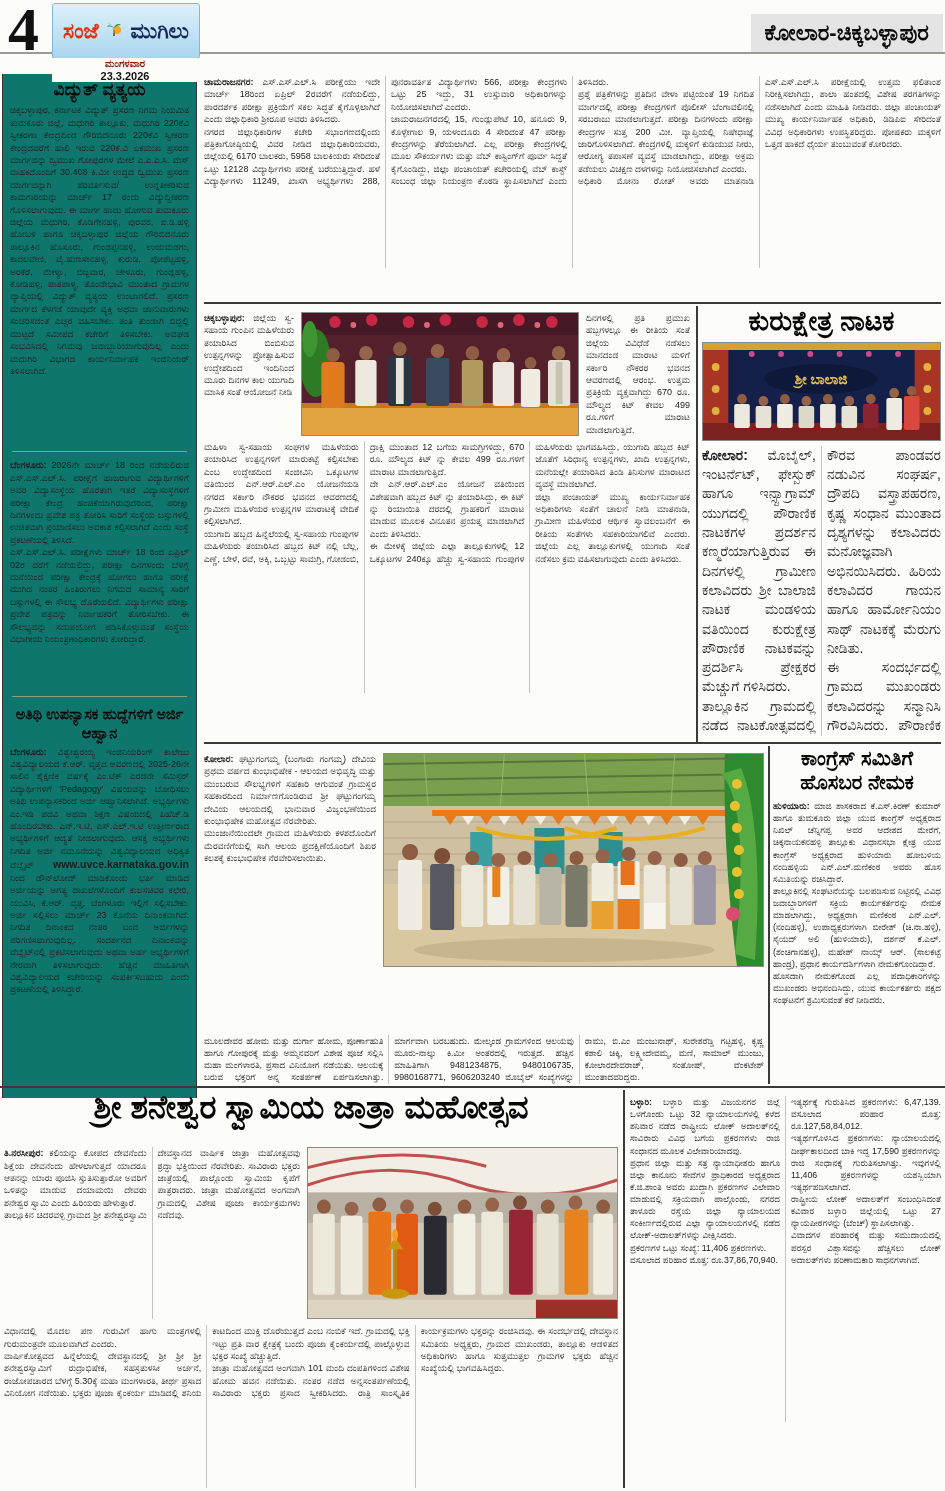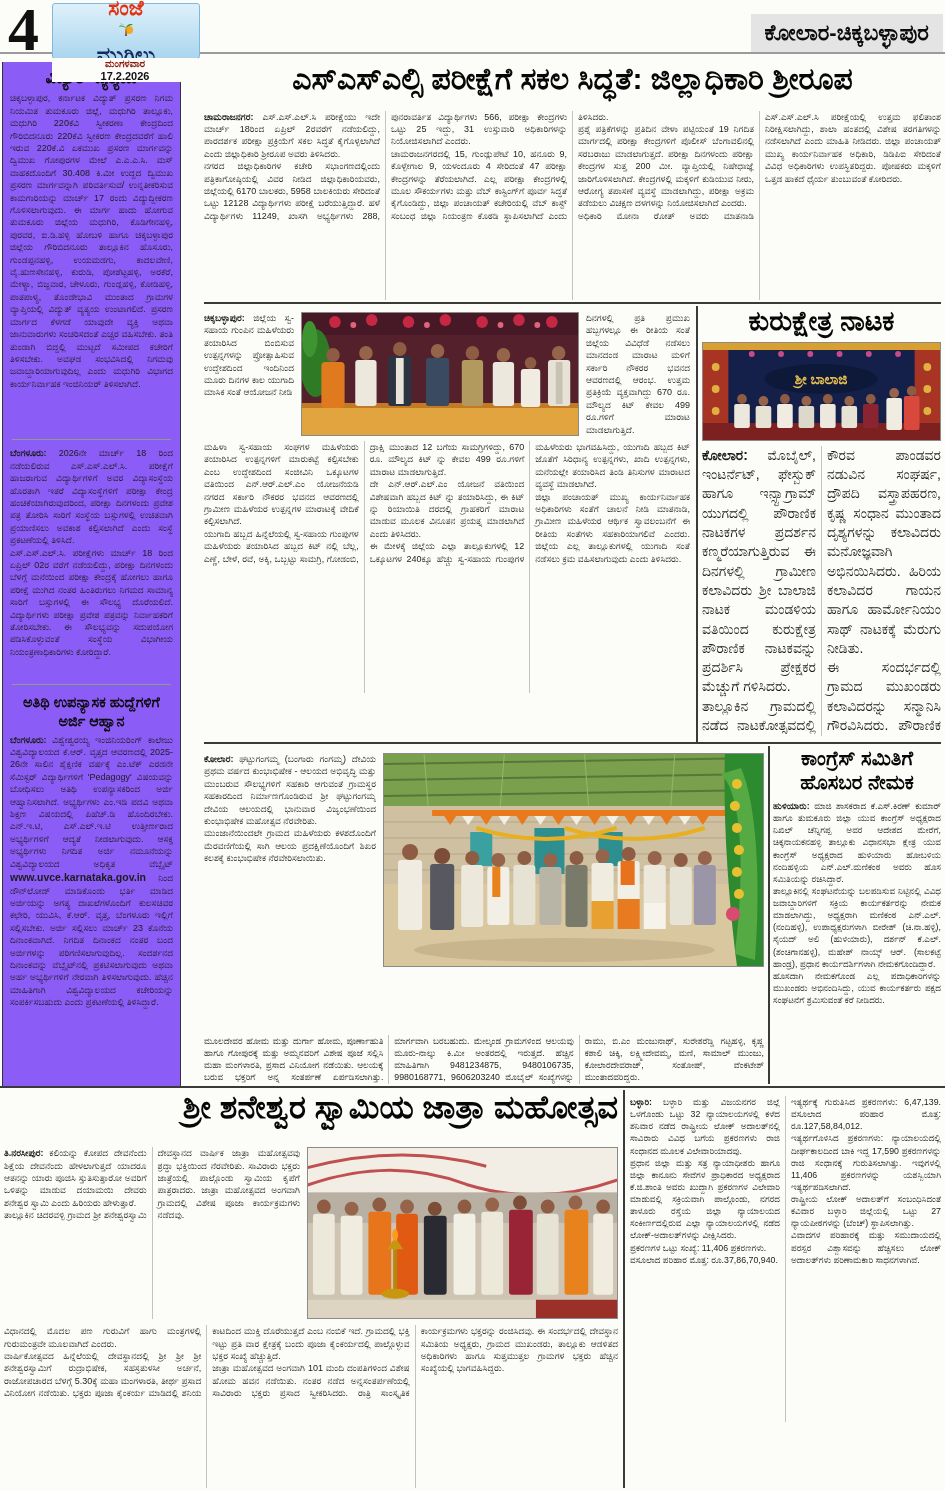--- a/index.html
+++ b/index.html
@@ -4,33 +4,33 @@
 <style>
   html,body{margin:0;padding:0;background:#d8d8d8;}
   #sheet{position:relative;width:945px;height:1491px;margin:0 auto;background:#fcfcf9;
          font-family:"Liberation Sans","DejaVu Sans",sans-serif;color:#161616;overflow:hidden;}
   
   .pagenum{position:absolute;left:8px;top:-6px;width:44px;font-family:"Liberation Serif","DejaVu Serif",serif;
            font-size:62px;font-weight:bold;color:#111;}
   .grayrule{position:absolute;left:0;top:52px;width:945px;height:2px;background:#9a9a9a;}
   .masthead{position:absolute;left:52px;top:3px;width:146px;height:54px;z-index:2;
             background:linear-gradient(#dff0fb,#a9d6ee);border:1px solid #7fb8d8;border-radius:3px;
-            display:flex;align-items:center;justify-content:center;gap:2px;flex-direction:column;}
+            display:flex;align-items:center;justify-content:center;gap:8px;}
   .mast-red{color:#e23210;font-weight:bold;font-size:21px;}
   .mast-dark{color:#15295c;font-weight:bold;font-size:21px;}
   .mast-sub{position:absolute;left:52px;top:58px;width:146px;text-align:center;line-height:1.15;z-index:2;background:#fcfcf9;}
   .mast-day{font-size:10px;font-weight:bold;color:#8b1a0e;}
   .mast-date{font-size:11px;font-weight:bold;color:#111;}
   .edition{position:absolute;right:2px;top:14px;height:38px;padding:0 14px;background:#e4e4e4;
            display:flex;align-items:center;font-weight:bold;font-size:22px;color:#0c0c0c;z-index:2;}
   
   .vrule{position:absolute;width:1.5px;background:#3a3a3a;}
   .hrule{position:absolute;height:1.5px;background:#3a3a3a;}
   
-  .sidebar{position:absolute;left:2px;top:62px;width:179px;height:1024px;background:#8b5cf6;
+  .sidebar{position:absolute;left:2px;top:74px;width:195px;height:1024px;background:#0f766e;
            border-left:1.5px solid #333;border-right:1.5px solid #333;box-sizing:border-box;
            padding:4px 7px;overflow:hidden;}
   .sidebar h2{margin:2px 0 4px 0;text-align:center;font-size:17px;line-height:1.2;color:#0a0a0a;}
   .sidebar h3{margin:8px 0 4px 0;text-align:center;font-size:14.5px;line-height:1.25;color:#0a0a0a;}
   .sb-sep{height:1px;background:#8aa07e;margin:7px 2px;}
   .body{font-size:9px;line-height:1.38;text-align:justify;white-space:pre-line;color:#1c1c1c;}
   .body b{font-weight:bold;}
   .site{font-size:10.5px;}
   
   .art{position:absolute;overflow:hidden;}
@@ -53,37 +53,36 @@
           <circle cx="11" cy="8" r="4" fill="#f5a623"></circle>
           <path d="M7 14 L8 6 L9 14 Z" fill="#7a4a22"></path>
           <path d="M8 6 C5 3 2 3 1 5 C4 4 6 5 8 6 Z" fill="#2e8b2e"></path>
           <path d="M8 6 C9 2 13 1 15 3 C12 3 10 4 8 6 Z" fill="#2e8b2e"></path>
           <path d="M8 6 C6 2 3 1 2 2 C5 2 7 4 8 6 Z" fill="#3aa03a"></path>
         </svg></span>
     <span class="mast-dark">ಮುಗಿಲು</span>
   </div>
   <div class="mast-sub">
     <div class="mast-day">ಮಂಗಳವಾರ</div>
-    <div class="mast-date">17.2.2026</div>
+    <div class="mast-date">23.3.2026</div>
   </div>
   <div class="edition">ಕೋಲಾರ-ಚಿಕ್ಕಬಳ್ಳಾಪುರ</div>
 
   <div class="sidebar">
     <h2>ವಿದ್ಯುತ್ ವ್ಯತ್ಯಯ</h2>
     <div class="body" style="height:340px;overflow:hidden;">ಚಿಕ್ಕಬಳ್ಳಾಪುರ, ಕರ್ನಾಟಕ ವಿದ್ಯುತ್ ಪ್ರಸರಣ ನಿಗಮ ನಿಯಮಿತ ತುಮಕೂರು ಜಿಲ್ಲೆ, ಮಧುಗಿರಿ ತಾಲ್ಲೂಕು, ಮಧುಗಿರಿ 220ಕೆವಿ ಸ್ವೀಕರಣಾ ಕೇಂದ್ರದಿಂದ ಗೌರಿಬಿದನೂರು 220ಕೆವಿ ಸ್ವೀಕರಣ ಕೇಂದ್ರದವರೆಗೆ ಹಾಲಿ ಇರುವ 220ಕೆ.ವಿ ಏಕಮುಖ ಪ್ರಸರಣ ಮಾರ್ಗವನ್ನು ದ್ವಿಮುಖ ಗೋಪುರಗಳ ಮೇಲೆ ಎ.ಎ.ಎ.ಸಿ. ಮಸ್ ವಾಹಕದೊಂದಿಗೆ 30.408 ಕಿ.ಮೀ ಉದ್ದದ ದ್ವಿಮುಖ ಪ್ರಸರಣ ಮಾರ್ಗವನ್ನಾಗಿ ಪರಿವರ್ತಿಸುವ/ ಉನ್ನತೀಕರಿಸುವ ಕಾಮಗಾರಿಯನ್ನು ಮಾರ್ಚ್ 17 ರಂದು ವಿದ್ಯುದ್ದೀಕರಣ ಗೊಳಿಸಲಾಗುವುದು. ಈ ಮಾರ್ಗ ಹಾದು ಹೋಗುವ ತುಮಕೂರು ಜಿಲ್ಲೆಯ ಮಧುಗಿರಿ, ಕೊಡಿಗೇನಹಳ್ಳಿ, ಪುರವರ, ಐ.ಡಿ.ಹಳ್ಳಿ ಹೋಬಳಿ ಹಾಗೂ ಚಿಕ್ಕಬಳ್ಳಾಪುರ ಜಿಲ್ಲೆಯ ಗೌರಿಬಿದನೂರು ತಾಲ್ಲೂಕಿನ ಹೊಸೂರು, ಗುಂಡಪ್ಪನಹಳ್ಳಿ, ಉಯಮಡಗು, ಕಾದಲವೇಣಿ, ವೈ.ಹುಣಸೇನಹಳ್ಳಿ, ಕುರುಡಿ, ಪೋಶೆಟ್ಟಹಳ್ಳಿ, ಅರಕೆರೆ, ಮೇಳ್ಯಾ, ಬಿಜ್ಜವಾರ, ಚೇಳೂರು, ಗುಂಡ್ಲಹಳ್ಳಿ, ಕೋಡಿಹಳ್ಳಿ, ಪಾತಪಾಳ್ಯ, ತೊಂಡೇಭಾವಿ ಮುಂತಾದ ಗ್ರಾಮಗಳ ವ್ಯಾಪ್ತಿಯಲ್ಲಿ ವಿದ್ಯುತ್ ವ್ಯತ್ಯಯ ಉಂಟಾಗಲಿದೆ. ಪ್ರಸರಣ ಮಾರ್ಗದ ಕೆಳಗಡೆ ಯಾವುದೇ ವ್ಯಕ್ತಿ ಅಥವಾ ಜಾನುವಾರುಗಳು ಸಂಚರಿಸದಂತೆ ಎಚ್ಚರ ವಹಿಸಬೇಕು. ತಂತಿ ತುಂಡಾಗಿ ಬಿದ್ದಲ್ಲಿ ಮುಟ್ಟದೆ ಸಮೀಪದ ಕಚೇರಿಗೆ ತಿಳಿಸಬೇಕು. ಅವಘಡ ಸಂಭವಿಸಿದಲ್ಲಿ ನಿಗಮವು ಜವಾಬ್ದಾರಿಯಾಗುವುದಿಲ್ಲ ಎಂದು ಮಧುಗಿರಿ ವಿಭಾಗದ ಕಾರ್ಯನಿರ್ವಾಹಕ ಇಂಜಿನಿಯರ್ ತಿಳಿಸಲಾಗಿದೆ.</div>
     <div class="sb-sep"></div>
     <div class="body" style="height:230px;overflow:hidden;"><b>ಬೆಂಗಳೂರು: </b><span>2026ನೇ ಮಾರ್ಚ್ 18 ರಿಂದ ನಡೆಯಲಿರುವ ಎಸ್.ಎಸ್.ಎಲ್.ಸಿ. ಪರೀಕ್ಷೆಗೆ ಹಾಜರಾಗುವ ವಿದ್ಯಾರ್ಥಿಗಳಿಗೆ ಅವರ ವಿದ್ಯಾಸಂಸ್ಥೆಯ ಹೊರತಾಗಿ ಇತರೆ ವಿದ್ಯಾಸಂಸ್ಥೆಗಳಿಗೆ ಪರೀಕ್ಷಾ ಕೇಂದ್ರ ಹಂಚಿಕೆಯಾಗಿರುವುದರಿಂದ, ಪರೀಕ್ಷಾ ದಿನಗಳಂದು ಪ್ರವೇಶ ಪತ್ರ ತೋರಿಸಿ ಸಾರಿಗೆ ಸಂಸ್ಥೆಯ ಬಸ್ಸುಗಳಲ್ಲಿ ಉಚಿತವಾಗಿ ಪ್ರಯಾಣಿಸಲು ಅವಕಾಶ ಕಲ್ಪಿಸಲಾಗಿದೆ ಎಂದು ಸಂಸ್ಥೆ ಪ್ರಕಟಣೆಯಲ್ಲಿ ತಿಳಿಸಿದೆ.
 ಎಸ್.ಎಸ್.ಎಲ್.ಸಿ. ಪರೀಕ್ಷೆಗಳು ಮಾರ್ಚ್ 18 ರಿಂದ ಏಪ್ರಿಲ್ 02ರ ವರೆಗೆ ನಡೆಯಲಿದ್ದು, ಪರೀಕ್ಷಾ ದಿನಗಳಂದು ಬೆಳಗ್ಗೆ ಮನೆಯಿಂದ ಪರೀಕ್ಷಾ ಕೇಂದ್ರಕ್ಕೆ ಹೋಗಲು ಹಾಗೂ ಪರೀಕ್ಷೆ ಮುಗಿದ ನಂತರ ಹಿಂತಿರುಗಲು ನಿಗಮದ ಸಾಮಾನ್ಯ ಸಾರಿಗೆ ಬಸ್ಸುಗಳಲ್ಲಿ ಈ ಸೌಲಭ್ಯ ದೊರೆಯಲಿದೆ. ವಿದ್ಯಾರ್ಥಿಗಳು ಪರೀಕ್ಷಾ ಪ್ರವೇಶ ಪತ್ರವನ್ನು ನಿರ್ವಾಹಕರಿಗೆ ತೋರಿಸಬೇಕು. ಈ ಸೌಲಭ್ಯವನ್ನು ಸದುಪಯೋಗ ಪಡಿಸಿಕೊಳ್ಳುವಂತೆ ಸಂಸ್ಥೆಯ ವಿಭಾಗೀಯ ನಿಯಂತ್ರಣಾಧಿಕಾರಿಗಳು ಕೋರಿದ್ದಾರೆ.</span></div>
     <div class="sb-sep"></div>
     <h3>ಅತಿಥಿ ಉಪನ್ಯಾಸಕ ಹುದ್ದೆಗಳಿಗೆ ಅರ್ಜಿ ಆಹ್ವಾನ</h3>
     <div class="body" style="height:330px;overflow:hidden;"><b>ಬೆಂಗಳೂರು: </b><span>ವಿಶ್ವೇಶ್ವರಯ್ಯ ಇಂಜಿನಿಯರಿಂಗ್ ಕಾಲೇಜು ವಿಶ್ವವಿದ್ಯಾಲಯದ ಕೆ.ಆರ್. ವೃತ್ತದ ಆವರಣದಲ್ಲಿ 2025-26ನೇ ಸಾಲಿನ ಶೈಕ್ಷಣಿಕ ವರ್ಷಕ್ಕೆ ಎಂ.ಟೆಕ್ ಎರಡನೇ ಸೆಮಿಸ್ಟರ್ ವಿದ್ಯಾರ್ಥಿಗಳಿಗೆ 'Pedagogy' ವಿಷಯವನ್ನು ಬೋಧಿಸಲು ಅತಿಥಿ ಉಪನ್ಯಾಸಕರಿಂದ ಅರ್ಜಿ ಆಹ್ವಾನಿಸಲಾಗಿದೆ. ಅಭ್ಯರ್ಥಿಗಳು ಎಂ.ಇಡಿ ಪದವಿ ಅಥವಾ ಶಿಕ್ಷಣ ವಿಷಯದಲ್ಲಿ ಪಿಹೆಚ್.ಡಿ ಹೊಂದಿರಬೇಕು. ಎನ್.ಇ.ಟಿ, ಎಸ್.ಎಲ್.ಇ.ಟಿ ಉತ್ತೀರ್ಣರಾದ ಅಭ್ಯರ್ಥಿಗಳಿಗೆ ಆದ್ಯತೆ ನೀಡಲಾಗುವುದು. ಆಸಕ್ತ ಅಭ್ಯರ್ಥಿಗಳು ನಿಗದಿತ ಅರ್ಜಿ ನಮೂನೆಯನ್ನು ವಿಶ್ವವಿದ್ಯಾಲಯದ ಅಧಿಕೃತ ವೆಬ್ಸೈಟ್ </span><b class="site">www.uvce.karnataka.gov.in</b><span> ನಿಂದ ಡೌನ್‌ಲೋಡ್ ಮಾಡಿಕೊಂಡು ಭರ್ತಿ ಮಾಡಿದ ಅರ್ಜಿಯನ್ನು ಅಗತ್ಯ ದಾಖಲೆಗಳೊಂದಿಗೆ ಕುಲಸಚಿವರ ಕಛೇರಿ, ಯುವಿಸಿ, ಕೆ.ಆರ್. ವೃತ್ತ, ಬೆಂಗಳೂರು ಇಲ್ಲಿಗೆ ಸಲ್ಲಿಸಬೇಕು. ಅರ್ಜಿ ಸಲ್ಲಿಸಲು ಮಾರ್ಚ್ 23 ಕೊನೆಯ ದಿನಾಂಕವಾಗಿದೆ. ನಿಗದಿತ ದಿನಾಂಕದ ನಂತರ ಬಂದ ಅರ್ಜಿಗಳನ್ನು ಪರಿಗಣಿಸಲಾಗುವುದಿಲ್ಲ. ಸಂದರ್ಶನದ ದಿನಾಂಕವನ್ನು ವೆಬ್ಸೈಟ್‌ನಲ್ಲಿ ಪ್ರಕಟಿಸಲಾಗುವುದು ಅಥವಾ ಅರ್ಹ ಅಭ್ಯರ್ಥಿಗಳಿಗೆ ನೇರವಾಗಿ ತಿಳಿಸಲಾಗುವುದು. ಹೆಚ್ಚಿನ ಮಾಹಿತಿಗಾಗಿ ವಿಶ್ವವಿದ್ಯಾಲಯದ ಕಚೇರಿಯನ್ನು ಸಂಪರ್ಕಿಸಬಹುದು ಎಂದು ಪ್ರಕಟಣೆಯಲ್ಲಿ ತಿಳಿಸಿದ್ದಾರೆ.</span></div>
   </div>
 
   <div class="art" style="left:204px;top:62px;width:737px;height:238px;">
-    <h2 style="font-size:30px;text-align:center;line-height:1.15;">ಎಸ್ಎಸ್ಎಲ್ಸಿ ಪರೀಕ್ಷೆಗೆ ಸಕಲ ಸಿದ್ಧತೆ: ಜಿಲ್ಲಾಧಿಕಾರಿ ಶ್ರೀರೂಪ</h2>
     <div class="body cols" style="column-count:4;height:192px;margin-top:14px;"><b>ಚಾಮರಾಜನಗರ: </b><span>ಎಸ್.ಎಸ್.ಎಲ್.ಸಿ ಪರೀಕ್ಷೆಯು ಇದೇ ಮಾರ್ಚ್ 18ರಿಂದ ಏಪ್ರಿಲ್ 2ರವರೆಗೆ ನಡೆಯಲಿದ್ದು, ಪಾರದರ್ಶಕ ಪರೀಕ್ಷಾ ಪ್ರಕ್ರಿಯೆಗೆ ಸಕಲ ಸಿದ್ಧತೆ ಕೈಗೊಳ್ಳಲಾಗಿದೆ ಎಂದು ಜಿಲ್ಲಾಧಿಕಾರಿ ಶ್ರೀರೂಪ ಅವರು ತಿಳಿಸಿದರು.
 ನಗರದ ಜಿಲ್ಲಾಧಿಕಾರಿಗಳ ಕಚೇರಿ ಸಭಾಂಗಣದಲ್ಲಿಂದು ಪತ್ರಿಕಾಗೋಷ್ಠಿಯಲ್ಲಿ ವಿವರ ನೀಡಿದ ಜಿಲ್ಲಾಧಿಕಾರಿಯವರು, ಜಿಲ್ಲೆಯಲ್ಲಿ 6170 ಬಾಲಕರು, 5958 ಬಾಲಕಿಯರು ಸೇರಿದಂತೆ ಒಟ್ಟು 12128 ವಿದ್ಯಾರ್ಥಿಗಳು ಪರೀಕ್ಷೆ ಬರೆಯುತ್ತಿದ್ದಾರೆ. ಹಳೆ ವಿದ್ಯಾರ್ಥಿಗಳು 11249, ಖಾಸಗಿ ಅಭ್ಯರ್ಥಿಗಳು 288, ಪುನರಾವರ್ತಿತ ವಿದ್ಯಾರ್ಥಿಗಳು 566, ಪರೀಕ್ಷಾ ಕೇಂದ್ರಗಳು ಒಟ್ಟು 25 ಇದ್ದು, 31 ಉಸ್ತುವಾರಿ ಅಧಿಕಾರಿಗಳನ್ನು ನಿಯೋಜಿಸಲಾಗಿದೆ ಎಂದರು.
 ಚಾಮರಾಜನಗರದಲ್ಲಿ 15, ಗುಂಡ್ಲುಪೇಟೆ 10, ಹನೂರು 9, ಕೊಳ್ಳೇಗಾಲ 9, ಯಳಂದೂರು 4 ಸೇರಿದಂತೆ 47 ಪರೀಕ್ಷಾ ಕೇಂದ್ರಗಳನ್ನು ತೆರೆಯಲಾಗಿದೆ. ಎಲ್ಲ ಪರೀಕ್ಷಾ ಕೇಂದ್ರಗಳಲ್ಲಿ ಮೂಲ ಸೌಕರ್ಯಗಳು ಮತ್ತು ವೆಬ್ ಕಾಸ್ಟಿಂಗ್‌ಗೆ ಪೂರ್ವ ಸಿದ್ಧತೆ ಕೈಗೊಂಡಿದ್ದು, ಜಿಲ್ಲಾ ಪಂಚಾಯತ್ ಕಚೇರಿಯಲ್ಲಿ ವೆಬ್ ಕಾಸ್ಟ್ ಸಂಬಂಧ ಜಿಲ್ಲಾ ನಿಯಂತ್ರಣ ಕೊಠಡಿ ಸ್ಥಾಪಿಸಲಾಗಿದೆ ಎಂದು ತಿಳಿಸಿದರು.
 ಪ್ರಶ್ನೆ ಪತ್ರಿಕೆಗಳನ್ನು ಪ್ರತಿದಿನ ವೇಳಾ ಪಟ್ಟಿಯಂತೆ 19 ನಿಗದಿತ ಮಾರ್ಗದಲ್ಲಿ ಪರೀಕ್ಷಾ ಕೇಂದ್ರಗಳಿಗೆ ಪೊಲೀಸ್ ಬೆಂಗಾವಲಿನಲ್ಲಿ ಸರಬರಾಜು ಮಾಡಲಾಗುತ್ತದೆ. ಪರೀಕ್ಷಾ ದಿನಗಳಂದು ಪರೀಕ್ಷಾ ಕೇಂದ್ರಗಳ ಸುತ್ತ 200 ಮೀ. ವ್ಯಾಪ್ತಿಯಲ್ಲಿ ನಿಷೇಧಾಜ್ಞೆ ಜಾರಿಗೊಳಿಸಲಾಗಿದೆ. ಕೇಂದ್ರಗಳಲ್ಲಿ ಮಕ್ಕಳಿಗೆ ಕುಡಿಯುವ ನೀರು, ಆರೋಗ್ಯ ತಪಾಸಣೆ ವ್ಯವಸ್ಥೆ ಮಾಡಲಾಗಿದ್ದು, ಪರೀಕ್ಷಾ ಅಕ್ರಮ ತಡೆಯಲು ವಿಚಕ್ಷಣ ದಳಗಳನ್ನು ನಿಯೋಜಿಸಲಾಗಿದೆ ಎಂದರು.
 ಅಧಿಕಾರಿ ಮೋನಾ ರೋತ್ ಅವರು ಮಾತನಾಡಿ ಎಸ್.ಎಸ್.ಎಲ್.ಸಿ ಪರೀಕ್ಷೆಯಲ್ಲಿ ಉತ್ತಮ ಫಲಿತಾಂಶ ನಿರೀಕ್ಷಿಸಲಾಗಿದ್ದು, ಶಾಲಾ ಹಂತದಲ್ಲಿ ವಿಶೇಷ ತರಗತಿಗಳನ್ನು ನಡೆಸಲಾಗಿದೆ ಎಂದು ಮಾಹಿತಿ ನೀಡಿದರು. ಜಿಲ್ಲಾ ಪಂಚಾಯತ್ ಮುಖ್ಯ ಕಾರ್ಯನಿರ್ವಾಹಕ ಅಧಿಕಾರಿ, ಡಿಡಿಪಿಐ ಸೇರಿದಂತೆ ವಿವಿಧ ಅಧಿಕಾರಿಗಳು ಉಪಸ್ಥಿತರಿದ್ದರು. ಪೋಷಕರು ಮಕ್ಕಳಿಗೆ ಒತ್ತಡ ಹಾಕದೆ ಧೈರ್ಯ ತುಂಬುವಂತೆ ಕೋರಿದರು.</span></div>
   </div>
 
   <div class="hrule" style="left:204px;top:302px;width:737px;"></div>
   <div class="vrule" style="left:696px;top:306px;height:436px;"></div>
 
@@ -306,21 +305,21 @@
     <h2 style="font-size:20px;text-align:center;line-height:1.2;">ಕಾಂಗ್ರೆಸ್ ಸಮಿತಿಗೆ ಹೊಸಬರ ನೇಮಕ</h2>
     <div class="body" style="height:276px;margin-top:6px;overflow:hidden;font-size:8.8px;"><b>ಹುಳಿಯಾರು: </b><span>ಮಾಜಿ ಶಾಸಕರಾದ ಕೆ.ಎಸ್.ಕಿರಣ್ ಕುಮಾರ್ ಹಾಗೂ ತುಮಕೂರು ಜಿಲ್ಲಾ ಯುವ ಕಾಂಗ್ರೆಸ್ ಅಧ್ಯಕ್ಷರಾದ ನಿಖಿಲ್ ಚೆನ್ನಿಗಪ್ಪ ಅವರ ಆದೇಶದ ಮೇರೆಗೆ, ಚಿಕ್ಕನಾಯಕನಹಳ್ಳಿ ತಾಲ್ಲೂಕು ವಿಧಾನಸಭಾ ಕ್ಷೇತ್ರ ಯುವ ಕಾಂಗ್ರೆಸ್ ಅಧ್ಯಕ್ಷರಾದ ಹುಳಿಯಾರು ಹೋಬಳಿಯ ನಂದಿಹಳ್ಳಿಯ ಎನ್.ಎಲ್.ಮಣಿಕಂಠ ಅವರು ಹೊಸ ಸಮಿತಿಯನ್ನು ರಚಿಸಿದ್ದಾರೆ.
 ತಾಲ್ಲೂಕಿನಲ್ಲಿ ಸಂಘಟನೆಯನ್ನು ಬಲಪಡಿಸುವ ನಿಟ್ಟಿನಲ್ಲಿ ವಿವಿಧ ಜವಾಬ್ದಾರಿಗಳಿಗೆ ಸಕ್ರಿಯ ಕಾರ್ಯಕರ್ತರನ್ನು ನೇಮಕ ಮಾಡಲಾಗಿದ್ದು, ಅಧ್ಯಕ್ಷರಾಗಿ ಮಣಿಕಂಠ ಎನ್.ಎಲ್. (ನಂದಿಹಳ್ಳಿ), ಉಪಾಧ್ಯಕ್ಷರುಗಳಾಗಿ ಬೀರೇಶ್ (ಚಿ.ನಾ.ಹಳ್ಳಿ), ಸೈಯದ್ ಅಲಿ (ಹುಳಿಯಾರು), ದರ್ಶನ್ ಕೆ.ಎಲ್. (ಶಂಚಿಗಾನಹಳ್ಳಿ), ಮಹೇಶ್ ನಾಯ್ಕ್ ಆರ್. (ಸಾಲಕಟ್ಟೆ ಹಾಂಡ್ರ), ಪ್ರಧಾನ ಕಾರ್ಯದರ್ಶಿಗಳಾಗಿ ನೇಮಕಗೊಂಡಿದ್ದಾರೆ.
 ಹೊಸದಾಗಿ ನೇಮಕಗೊಂಡ ಎಲ್ಲ ಪದಾಧಿಕಾರಿಗಳನ್ನು ಮುಖಂಡರು ಅಭಿನಂದಿಸಿದ್ದು, ಯುವ ಕಾರ್ಯಕರ್ತರು ಪಕ್ಷದ ಸಂಘಟನೆಗೆ ಶ್ರಮಿಸುವಂತೆ ಕರೆ ನೀಡಿದರು.</span></div>
   </div>
 
   <div class="hrule" style="left:0;top:1086px;width:945px;height:2px;"></div>
   <div class="vrule" style="left:623px;top:1090px;height:398px;"></div>
 
   <div class="art" style="left:4px;top:1090px;width:614px;height:398px;">
-    <h2 style="font-size:32px;text-align:right;line-height:1.1;">ಶ್ರೀ ಶನೇಶ್ವರ ಸ್ವಾಮಿಯ ಜಾತ್ರಾ ಮಹೋತ್ಸವ</h2>
+    <h2 style="font-size:32px;text-align:center;line-height:1.1;">ಶ್ರೀ ಶನೇಶ್ವರ ಸ್ವಾಮಿಯ ಜಾತ್ರಾ ಮಹೋತ್ಸವ</h2>
     <div class="row" style="margin-top:22px;height:172px;">
       <div class="body cols" style="width:296px;column-count:2;overflow:hidden;"><b>ತಿ.ನರಸೀಪುರ: </b><span>ಕಲಿಯನ್ನು ಕೋಪದ ದೇವನೆಂದು ಶಿಕ್ಷೆಯ ದೇವನೆಂದು ಹೇಳಲಾಗುತ್ತದೆ ಯಾದರೂ ಆತನನ್ನು ಯಾರು ಪೂಜಿಸಿ ಸ್ತುತಿಸುತ್ತಾರೋ ಅವರಿಗೆ ಒಳಿತನ್ನು ಮಾಡುವ ದಯಾಮಯಿ ದೇವರು ಶನೇಶ್ವರ ಸ್ವಾಮಿ ಎಂದು ಹಿರಿಯರು ಹೇಳುತ್ತಾರೆ.
 ತಾಲ್ಲೂಕಿನ ಚಿದರವಳ್ಳಿ ಗ್ರಾಮದ ಶ್ರೀ ಶನೇಶ್ವರಸ್ವಾಮಿ ದೇವಸ್ಥಾನದ ವಾರ್ಷಿಕ ಜಾತ್ರಾ ಮಹೋತ್ಸವವು ಶ್ರದ್ಧಾ ಭಕ್ತಿಯಿಂದ ನೆರವೇರಿತು. ಸಾವಿರಾರು ಭಕ್ತರು ಜಾತ್ರೆಯಲ್ಲಿ ಪಾಲ್ಗೊಂಡು ಸ್ವಾಮಿಯ ಕೃಪೆಗೆ ಪಾತ್ರರಾದರು. ಜಾತ್ರಾ ಮಹೋತ್ಸವದ ಅಂಗವಾಗಿ ಗ್ರಾಮದಲ್ಲಿ ವಿಶೇಷ ಪೂಜಾ ಕಾರ್ಯಕ್ರಮಗಳು ನಡೆದವು.</span></div>
       <div class="photo" style="flex:1;height:170px;">
         <svg viewBox="0 0 312 168" preserveAspectRatio="none">
           <rect width="312" height="168" fill="#cfc4b2"></rect>
           <rect width="312" height="44" fill="#f2eee6"></rect>
           <g stroke="#c05050" stroke-width="3" fill="none">
               <path d="M-10 40 Q80 6 160 36 Q240 60 322 28"></path>
               <path d="M-10 22 Q90 -6 180 18"></path>

